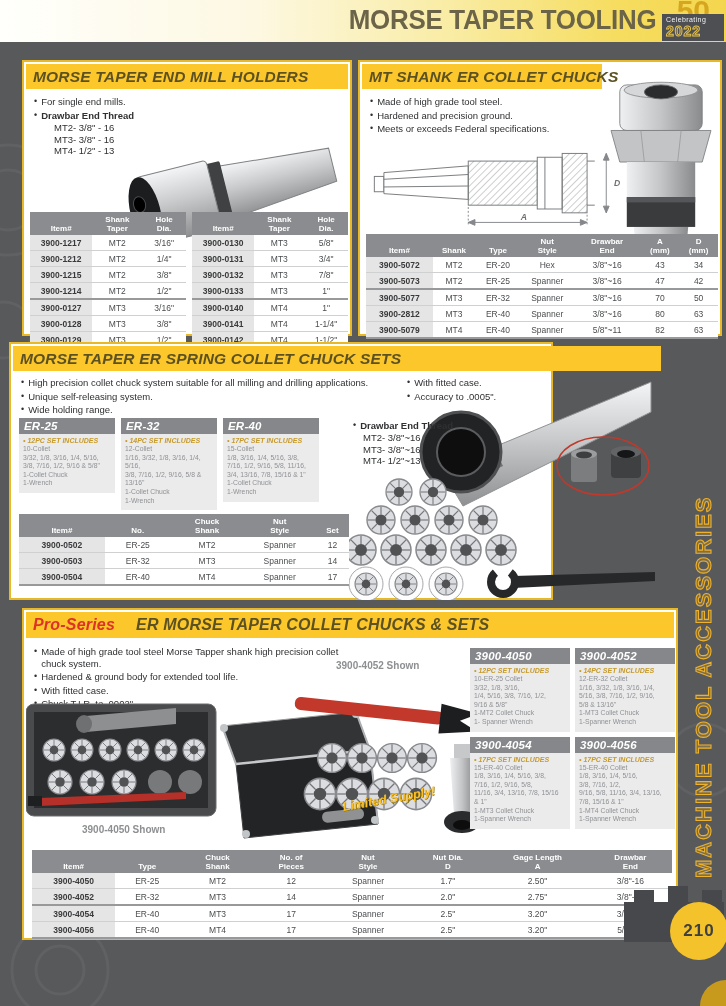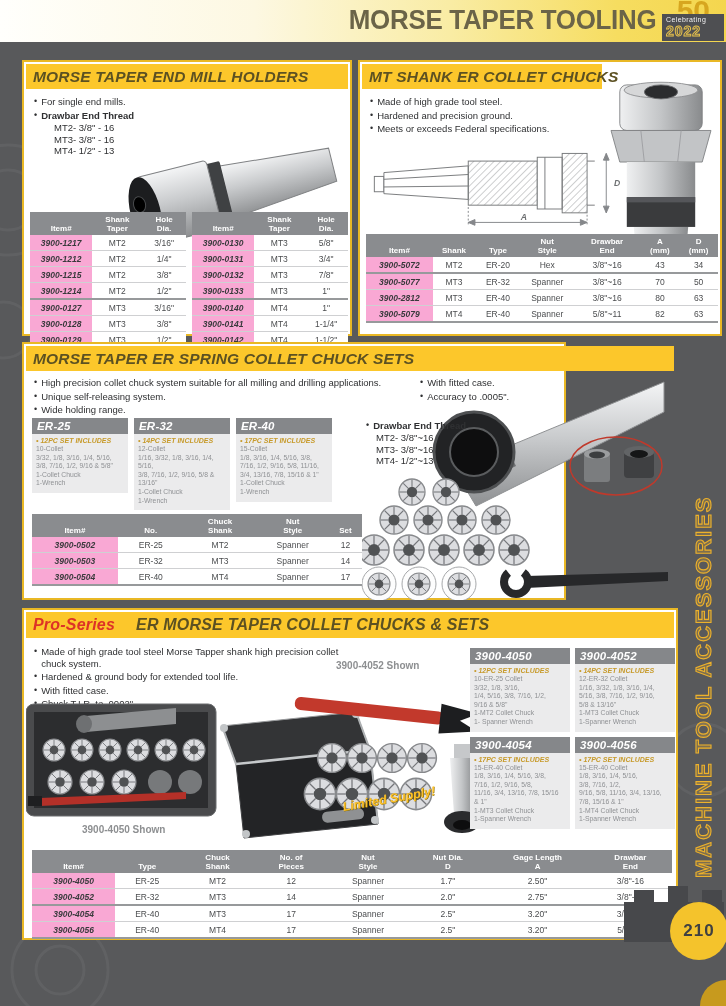--- a/index.html
+++ b/index.html
@@ -28,21 +28,21 @@
   .bold{font-weight:bold;}
   .lines{position:absolute;font-size:9.5px;color:#2f3032;line-height:11.5px;}
   
   .cat-table{border-collapse:collapse;width:100%;background:#fff;border-bottom:2px solid #97999b;
     table-layout:fixed;}
   .cat-table th{background:#8a8c8f;color:#fff;font-weight:bold;font-size:8px;line-height:9px;
     white-space:pre-line;padding:3px 1px 2px 1px;text-align:center;vertical-align:bottom;}
   .cat-table td{text-align:center;padding:2.5px 1px;border-top:1px solid #cfd0d2;color:#4b4d4f;
     font-size:8.5px;overflow:hidden;}
   .cat-table tbody tr:first-child td{border-top:none;}
-  .cat-table td.item-col{background:#f9a8d4;font-weight:bold;color:#393a3c;font-style:italic;}
+  .cat-table td.item-col{background:#e5e5e5;font-weight:bold;color:#393a3c;}
   .cat-table tr.group-start td{border-top:2px solid #97999b;}
   .table-wrap{position:absolute;}
   
   .boxes{position:absolute;display:flex;gap:6px;align-items:flex-start;}
   .boxes-grid{position:absolute;display:grid;grid-template-columns:100px 100px;gap:5px;align-items:start;}
   .set-box{width:96px;}
   .boxes-grid .set-box{width:100px;}
   .set-box-head{background:#85878a;color:#fff;font-weight:800;font-style:italic;font-size:11.5px;
     padding:2px 5px;letter-spacing:.2px;}
   .set-box-body{background:#ebebec;padding:3px 4px 5px 4px;}
@@ -355,20 +355,29 @@
           <tbody>
             <tr>
               <td class="item-col">3900-5072</td>
               <td>MT2</td>
               <td>ER-20</td>
               <td>Hex</td>
               <td>3/8"~16</td>
               <td>43</td>
               <td>34</td>
             </tr>
+            <tr>
+              <td class="item-col">3900-5073</td>
+              <td>MT2</td>
+              <td>ER-25</td>
+              <td>Spanner</td>
+              <td>3/8"~16</td>
+              <td>47</td>
+              <td>42</td>
+            </tr>
             <tr class="group-start">
               <td class="item-col">3900-5077</td>
               <td>MT3</td>
               <td>ER-32</td>
               <td>Spanner</td>
               <td>3/8"~16</td>
               <td>70</td>
               <td>50</td>
             </tr>
             <tr>
@@ -387,21 +396,21 @@
               <td>Spanner</td>
               <td>5/8"~11</td>
               <td>82</td>
               <td>63</td>
             </tr>
           </tbody>
         </table>
     </div>
   </div>
 
-  <div class="panel" style="left:22px;top:342px;width:544px;height:258px">
+  <div class="panel" style="left:9px;top:342px;width:544px;height:258px">
     <div class="tbar" style="width:648px">MORSE TAPER ER SPRING COLLET CHUCK SETS</div>
     <div class="bullets" style="left:10px;top:33px;width:386px">
         <div class="bullet">
           <span class="dot">•</span>
           <span>High precision collet chuck system suitable for all milling and drilling applications.</span>
         </div>
         <div class="bullet">
           <span class="dot">•</span>
           <span>Unique self-releasing system.</span>
         </div>

